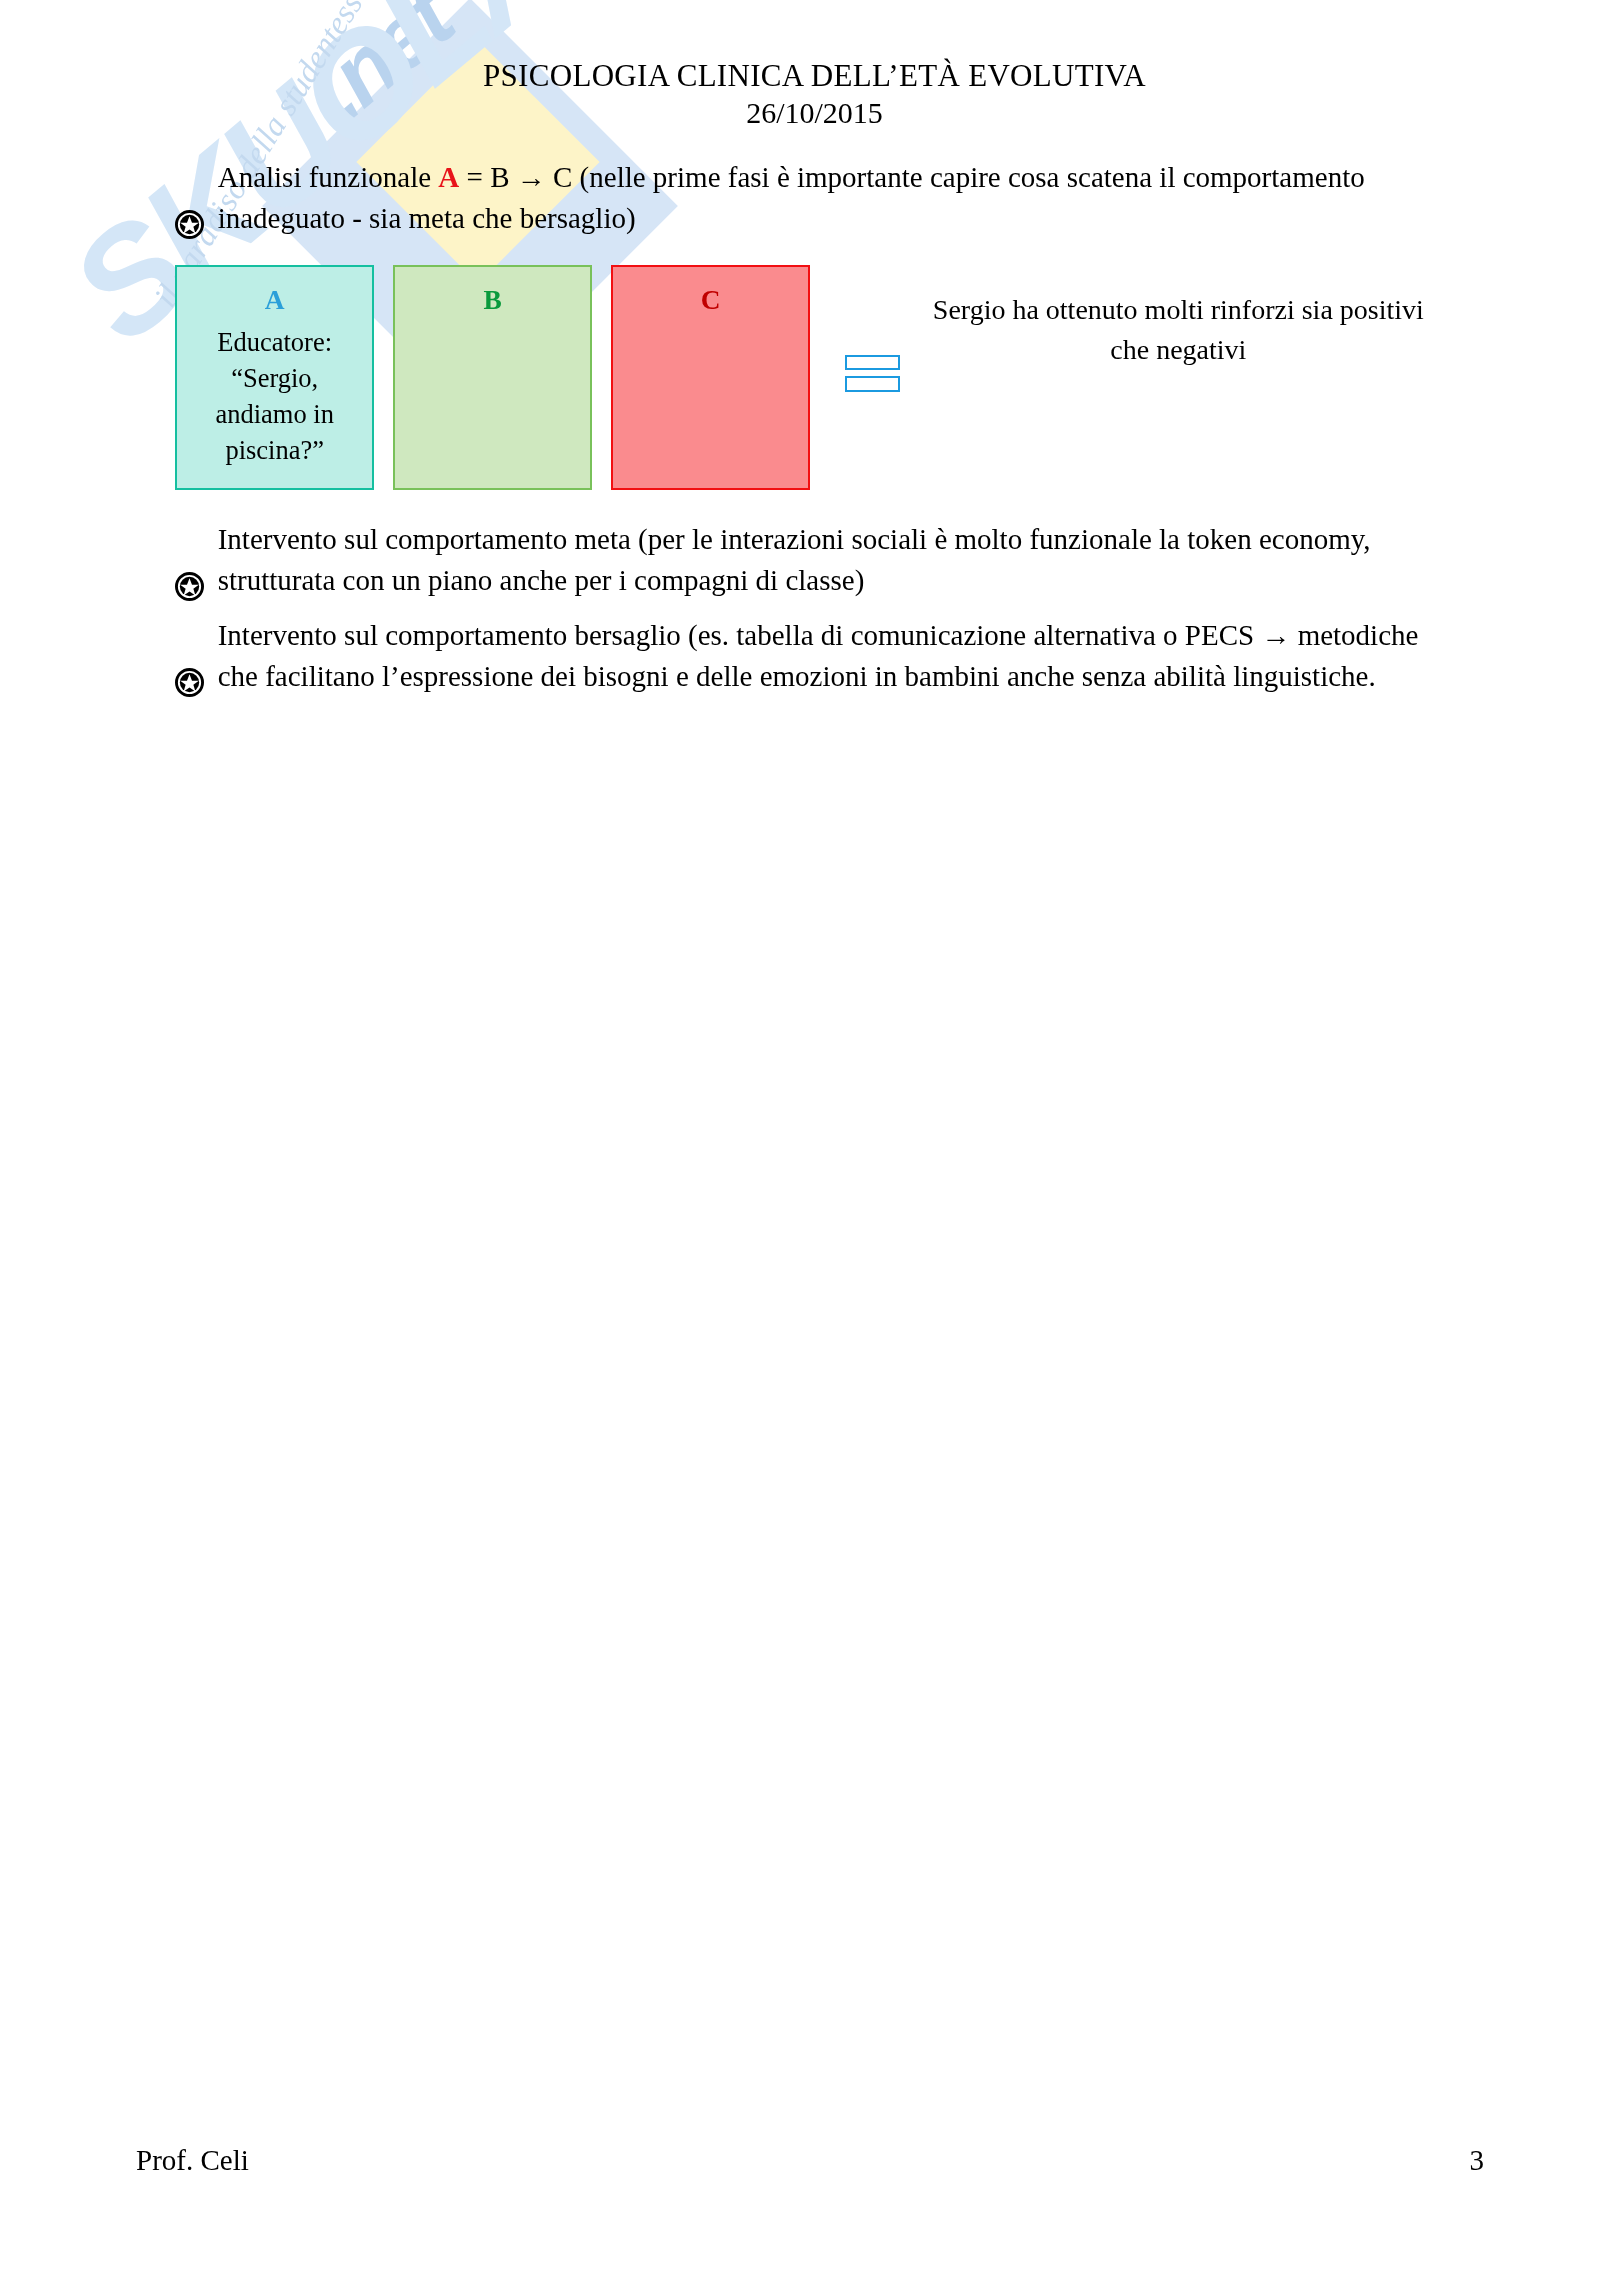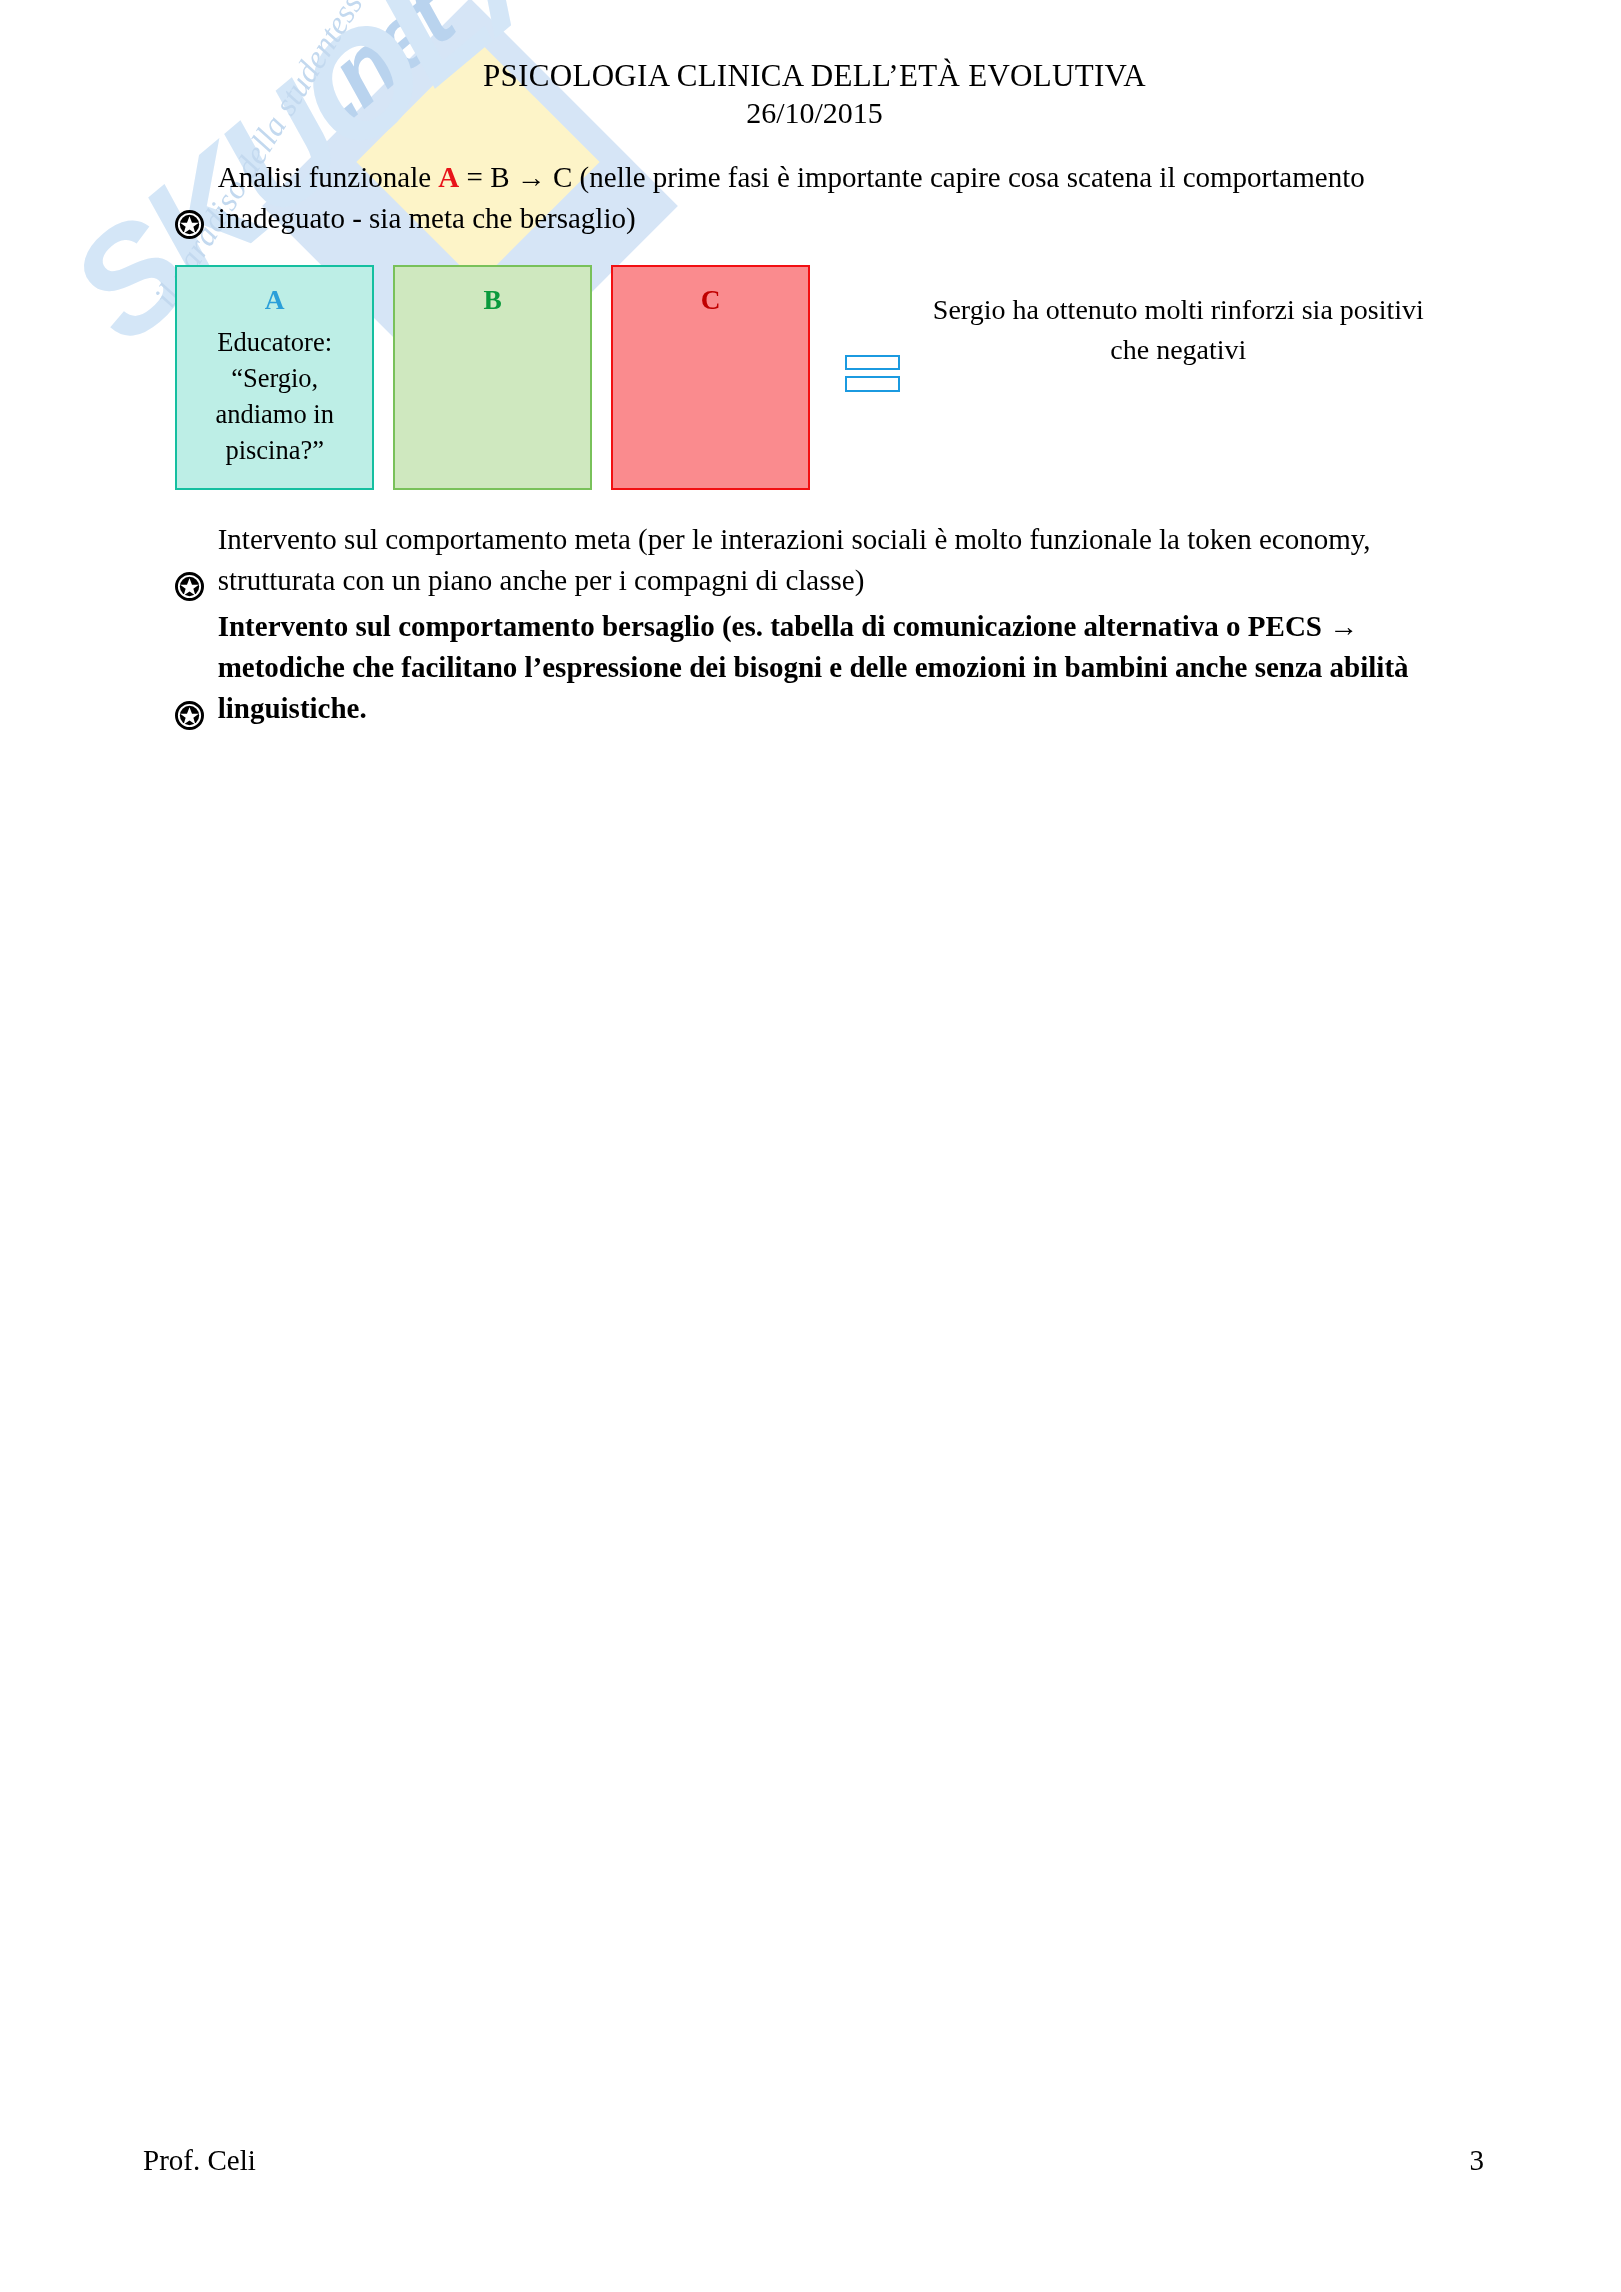--- a/index.html
+++ b/index.html
@@ -192,26 +192,26 @@
   .outcome-text {
     flex: 1 1 auto;
     text-align: center;
     font-size: 28px;
     line-height: 1.42;
     padding-top: 25.5px;
     padding-left: 9.8px;
   }
 
   .bullet-list { margin-top: 29px; }
-  .bullet-list .bullet-row + .bullet-row { margin-top: 5px; font-weight: bold; }
+  .bullet-list .bullet-row + .bullet-row { margin-top: 14px; }
 
   
   .doc-footer {
     position: absolute;
-    left: 8px;
+    left: 1px;
     right: 0;
     bottom: 116px;
     padding: 0 137px 0 135px;
     display: flex;
     justify-content: space-between;
     align-items: baseline;
     font-size: 29px;
     z-index: 2;
   }
 </style>

